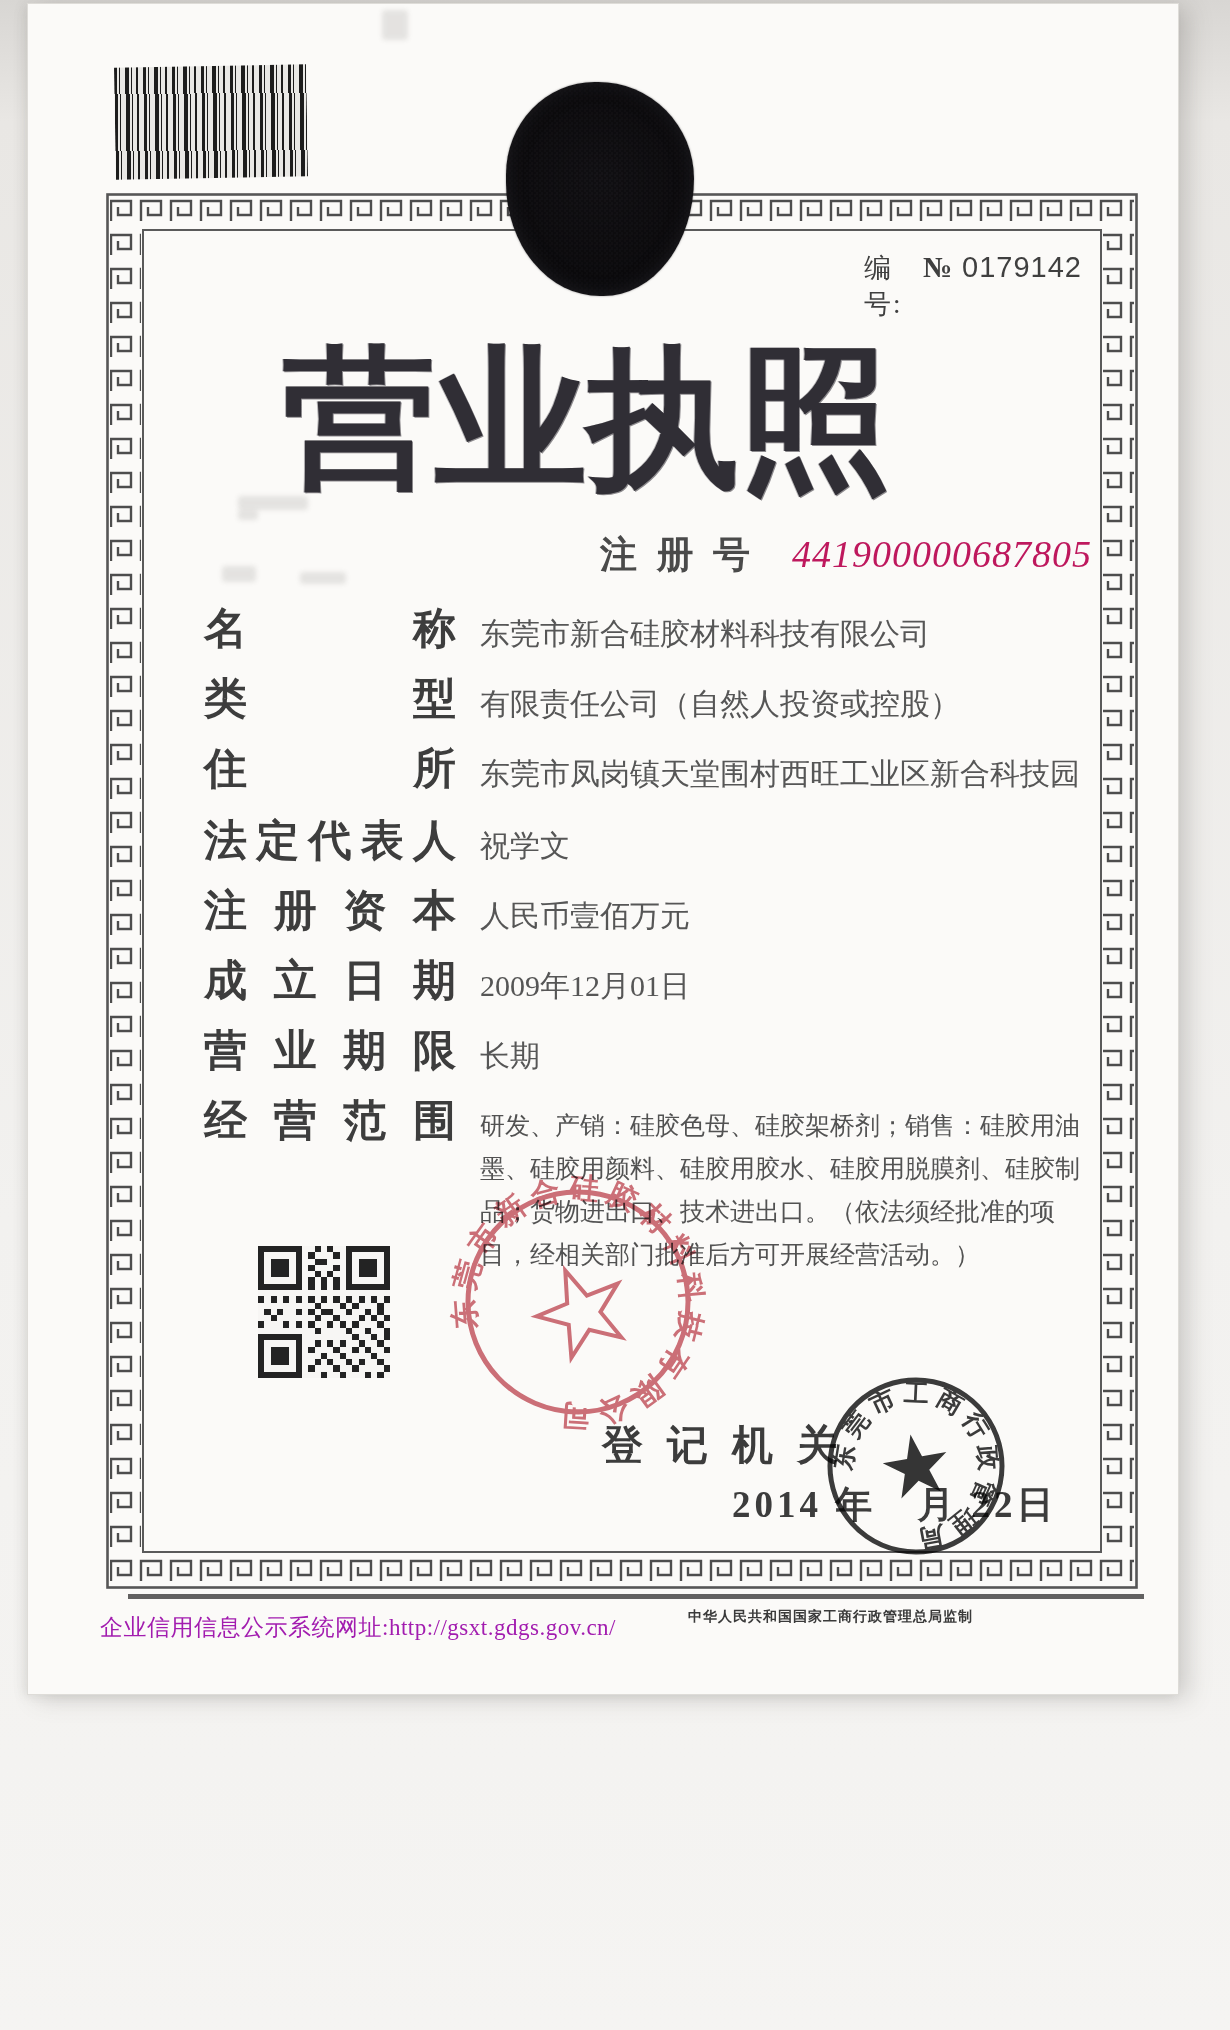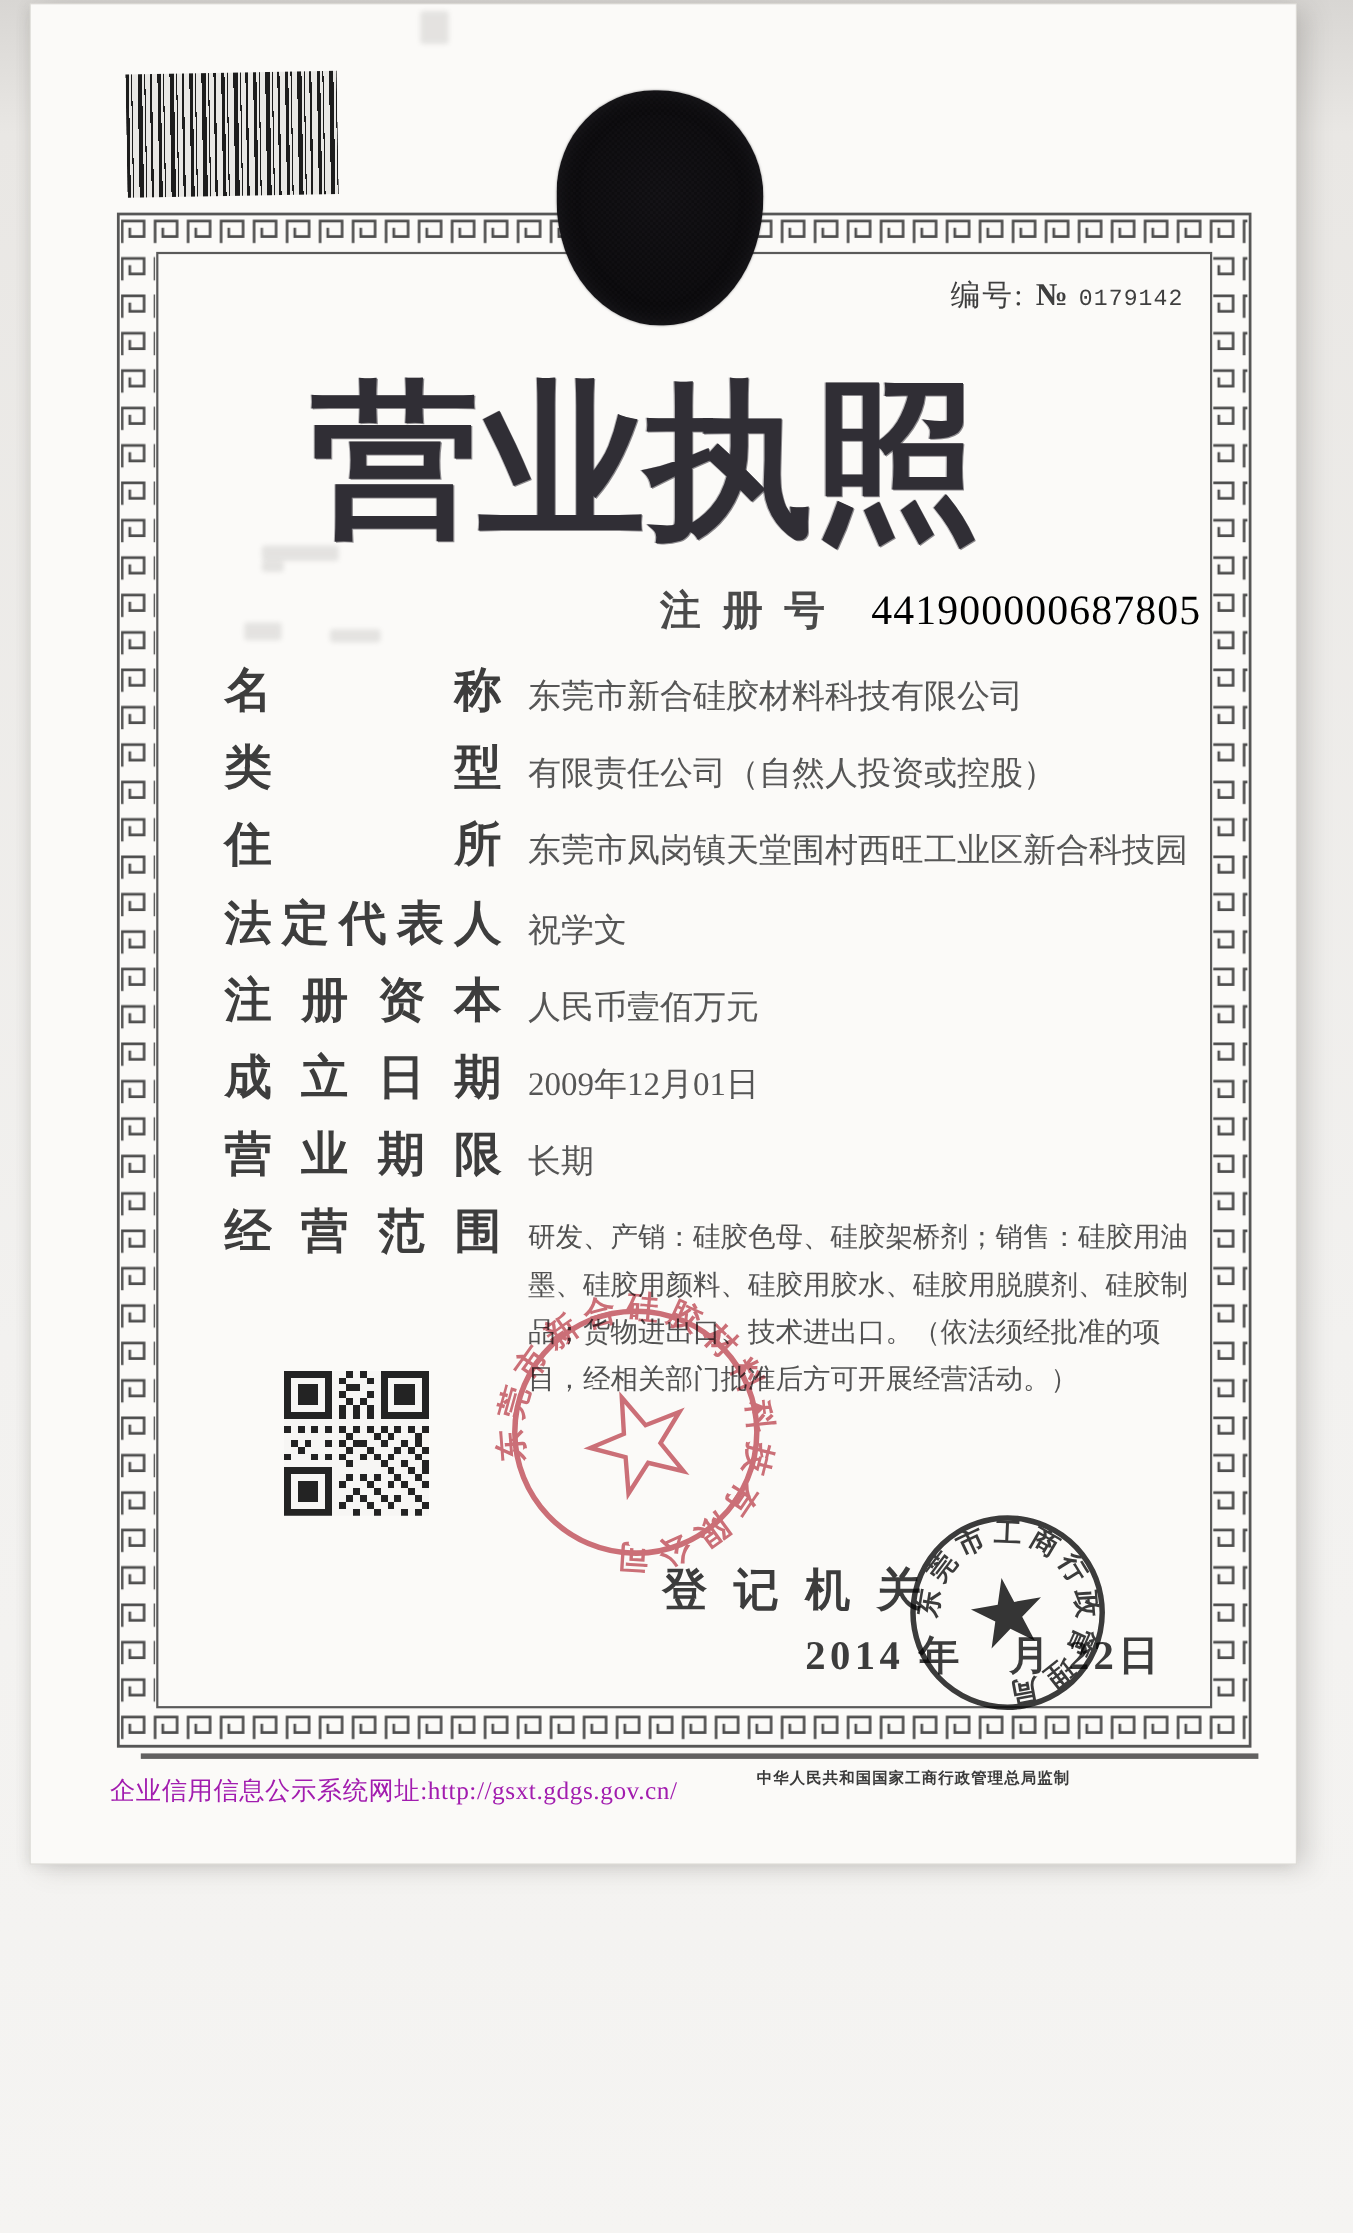--- a/index.html
+++ b/index.html
@@ -42,34 +42,34 @@
   
   #frame { left:106px; top:193px; z-index:1; }
   
   #serial {
     left:832px; top:250px; width:250px; z-index:6;
     display:flex; align-items:baseline; gap:10px;
     color:#3f3f3f;
   }
   #serial .lab { font-size:27px; letter-spacing:2px;margin-left:32px; }
   #serial .sym { font-size:29px; font-weight:bold; }
-  #serial .num { font-family:Liberation Mono, monospace; font-size:21px; letter-spacing:1px; }
+  #serial .num { font-family:Liberation Sans, sans-serif; font-size:29px; letter-spacing:1px; }
   
   #title {
     left:283px; top:318px; width:648px; height:185px; z-index:6;
     font-family:"DejaVu Sans", sans-serif;
     font-size:152px; font-weight:900; color:#343239;
     text-shadow:1px 1px 0 rgba(52,50,57,.55), -1px 0 0 rgba(52,50,57,.35);
     filter:contrast(1.05);
   }
   .spread { display:flex; justify-content:space-between; }
   
   #regline { left:600px; top:530px; z-index:6; display:flex; align-items:baseline; color:#4a4a4a; }
   #regline .rlabel { width:150px; font-size:37px; font-weight:600; }
-  #regline .rnum { margin-left:42px; font-size:38px; letter-spacing:1px; color:#000000; }
+  #regline .rnum { margin-left:42px; font-size:38px; letter-spacing:1px; color:#be185d;font-style:italic; }
   
   .row { position:absolute; left:204px; width:900px; display:flex; z-index:6; }
   .flabel {
     width:252px; font-size:43px; font-weight:600; color:#3d3d3d;
     flex-shrink:0; line-height:54px;
   }
   .fvalue {
     margin-left:24px; margin-top:10px; width:618px;
     font-size:30px; color:#565656; line-height:43px; font-weight:500;
   }

